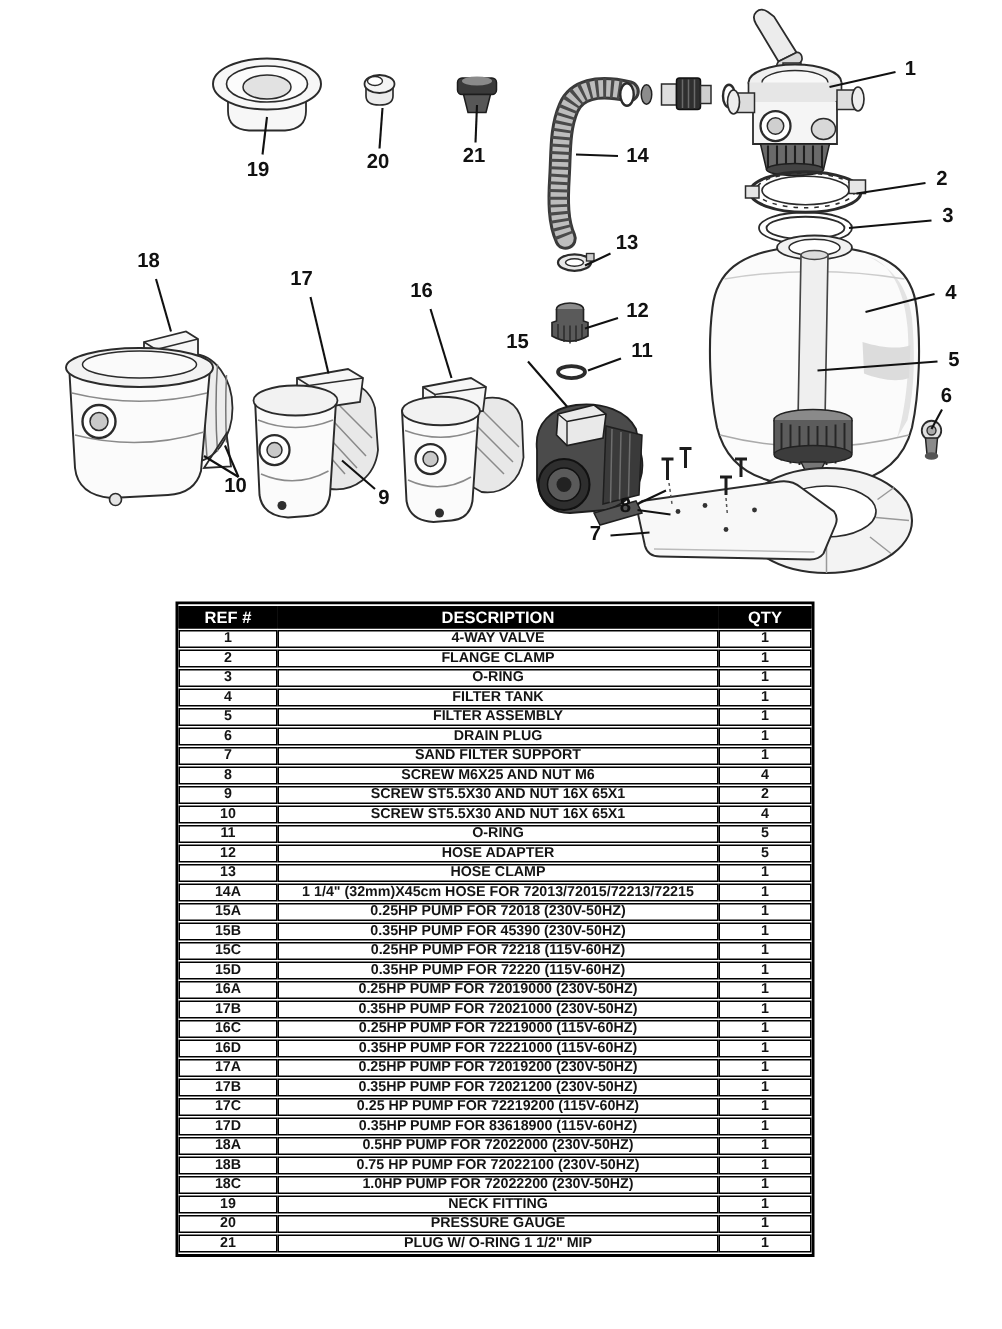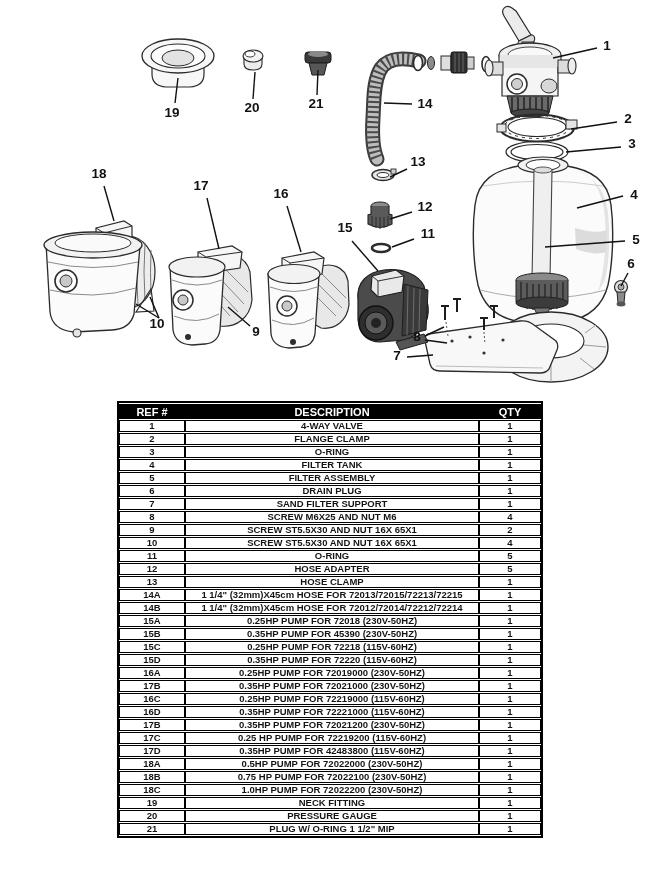--- a/index.html
+++ b/index.html
@@ -351,25 +351,20 @@
             <td>13</td>
             <td>HOSE CLAMP</td>
             <td>1</td>
           </tr>
           <tr>
             <td>14A</td>
             <td>1 1/4" (32mm)X45cm HOSE FOR 72013/72015/72213/72215</td>
             <td>1</td>
           </tr>
           <tr>
-            <td>14B</td>
-            <td>1 1/4" (32mm)X45cm HOSE FOR 72012/72014/72212/72214</td>
-            <td>1</td>
-          </tr>
-          <tr>
             <td>15A</td>
             <td>0.25HP PUMP FOR 72018 (230V-50HZ)</td>
             <td>1</td>
           </tr>
           <tr>
             <td>15B</td>
             <td>0.35HP PUMP FOR 45390 (230V-50HZ)</td>
             <td>1</td>
           </tr>
           <tr>
@@ -396,32 +391,37 @@
             <td>16C</td>
             <td>0.25HP PUMP FOR 72219000 (115V-60HZ)</td>
             <td>1</td>
           </tr>
           <tr>
             <td>16D</td>
             <td>0.35HP PUMP FOR 72221000 (115V-60HZ)</td>
             <td>1</td>
           </tr>
           <tr>
+            <td>17A</td>
+            <td>0.25HP PUMP FOR 72019200 (230V-50HZ)</td>
+            <td>1</td>
+          </tr>
+          <tr>
             <td>17B</td>
             <td>0.35HP PUMP FOR 72021200 (230V-50HZ)</td>
             <td>1</td>
           </tr>
           <tr>
             <td>17C</td>
             <td>0.25 HP PUMP FOR 72219200 (115V-60HZ)</td>
             <td>1</td>
           </tr>
           <tr>
             <td>17D</td>
-            <td>0.35HP PUMP FOR 42483800 (115V-60HZ)</td>
+            <td>0.35HP PUMP FOR 83618900 (115V-60HZ)</td>
             <td>1</td>
           </tr>
           <tr>
             <td>18A</td>
             <td>0.5HP PUMP FOR 72022000 (230V-50HZ)</td>
             <td>1</td>
           </tr>
           <tr>
             <td>18B</td>
             <td>0.75 HP PUMP FOR 72022100 (230V-50HZ)</td>

